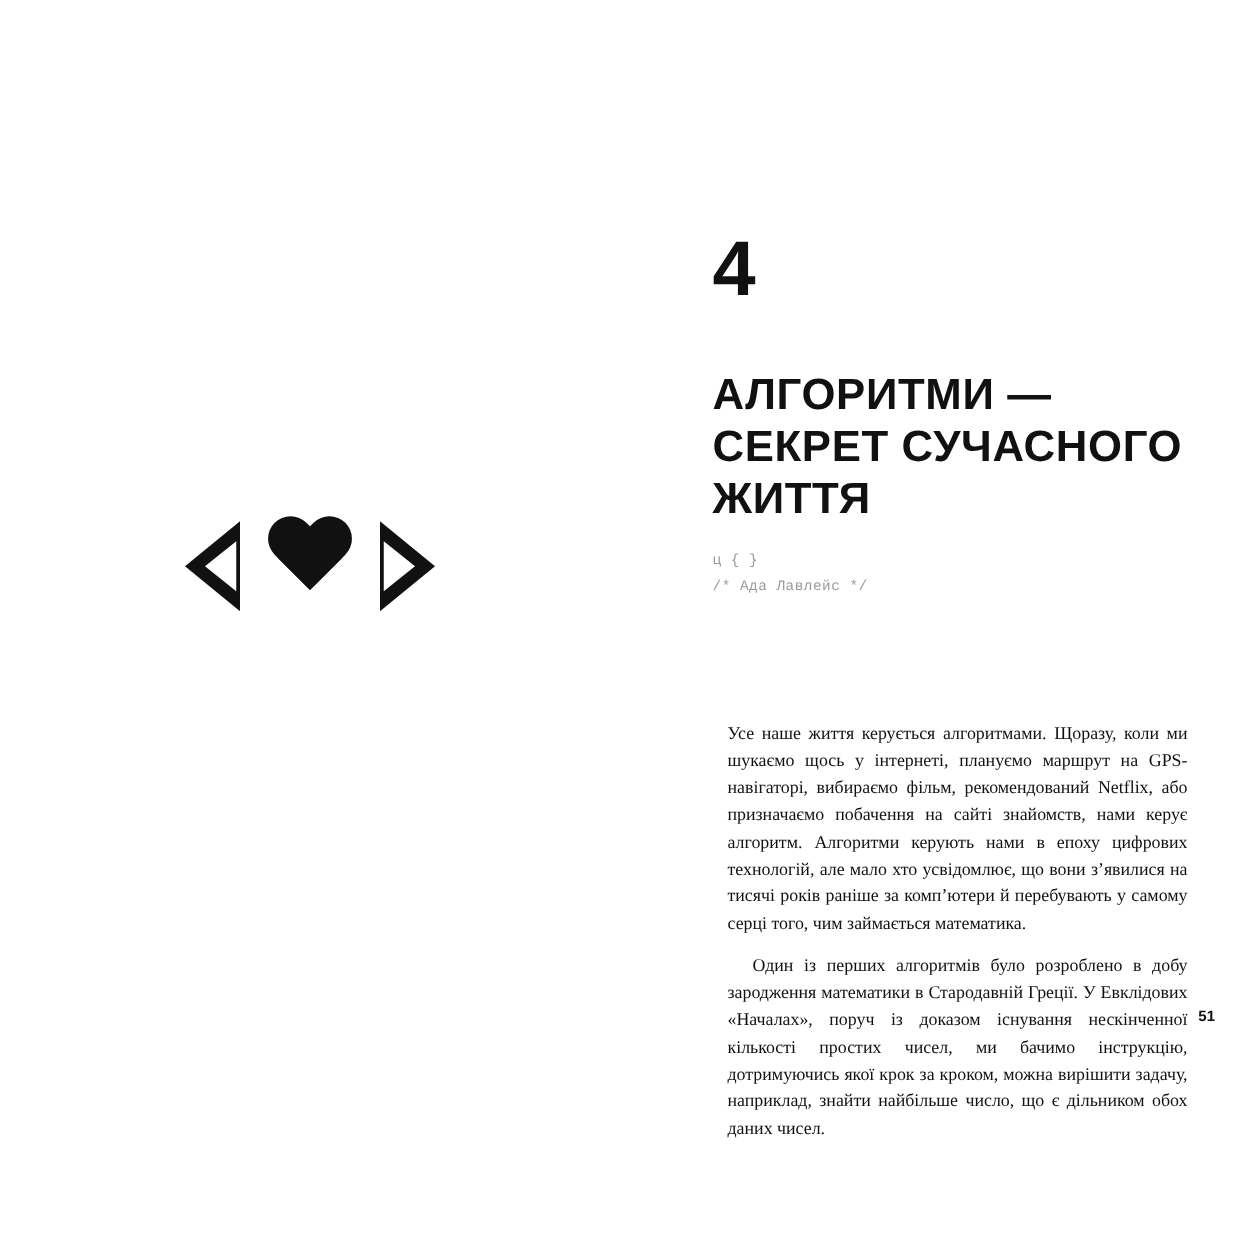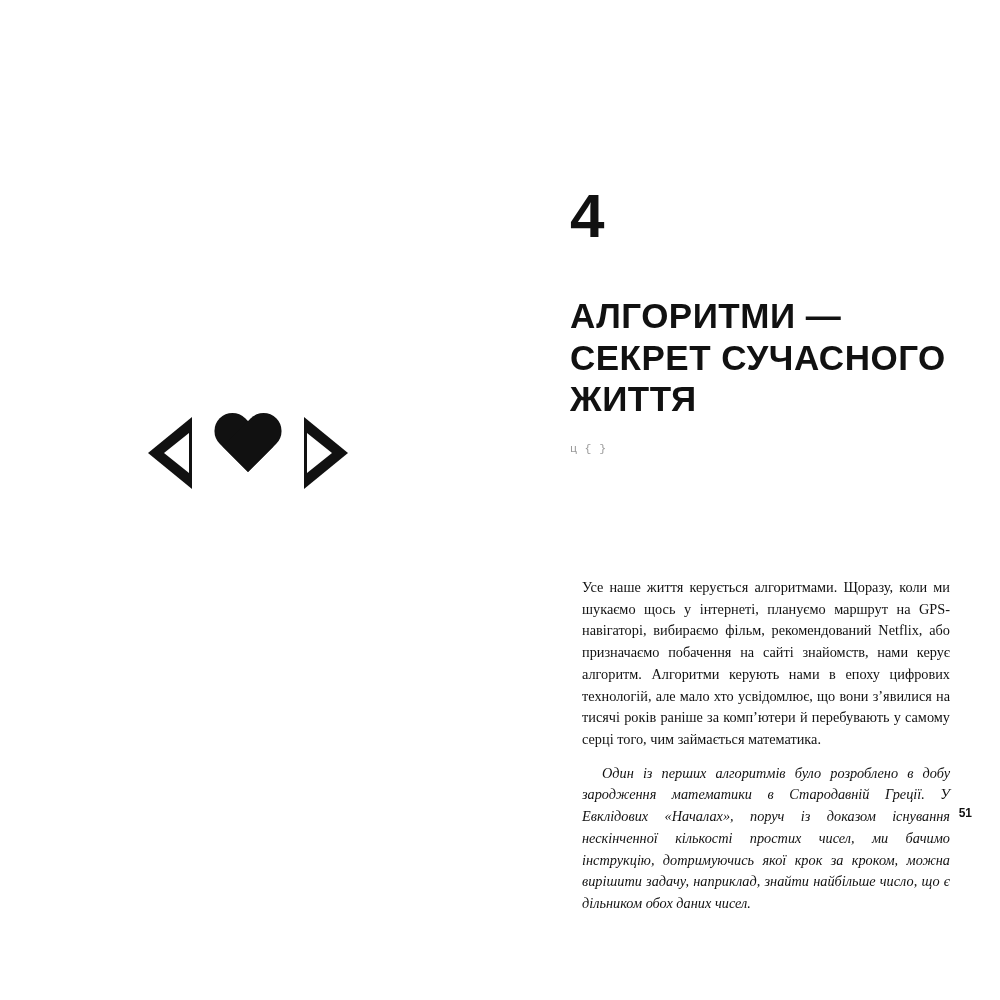--- a/index.html
+++ b/index.html
@@ -175,21 +175,20 @@
     line-height: 1.52;
     color: #111111;
     text-align: justify;
     hyphens: auto;
   }
   .body-text p {
     margin: 12px;
   }
   .body-text p + p {
     text-indent: 20px;
-    font-style: italic;
   }
 
   .folio {
     position: absolute;
     left: 392px;
     top: 806px;
     width: 40px;
     text-align: right;
     font-family: "Liberation Sans", sans-serif;
     font-weight: bold;
@@ -212,20 +211,21 @@
 
   <div class="right-page">
 
     <div class="chapter-number">4</div>
 
     <h1 class="chapter-title">АЛГОРИТМИ — СЕКРЕТ СУЧАСНОГО  ЖИТТЯ</h1>
 
     <div class="epigraph">
       <span class="brace">ц {</span>
       <span class="brace">}</span>
+      <span class="attribution">/* Ада Лавлейс */</span>
     </div>
 
     <div class="body-text">
       <p>Усе наше життя керується алгоритмами. Щоразу, коли ми шукаємо щось у інтернеті, плануємо маршрут на GPS-навігаторі, вибираємо фільм, рекомендований Netflix, або призначаємо побачення на сайті знайомств, нами керує алгоритм. Алгоритми керують нами в епоху цифрових технологій, але мало хто усвідомлює, що вони з’явилися на тисячі років раніше за комп’ютери й перебувають у самому серці того, чим займається математика.</p>
       <p>Один із перших алгоритмів було розроблено в добу зародження математики в Стародавній Греції. У Евклідових «Началах», поруч із доказом існування нескінченної кількості простих чисел, ми бачимо інструкцію, дотримуючись якої крок за кроком, можна вирішити задачу, наприклад, знайти найбільше число, що є дільником обох даних чисел.</p>
     </div>
 
     <div class="folio">51</div>
   </div>
 </div>

